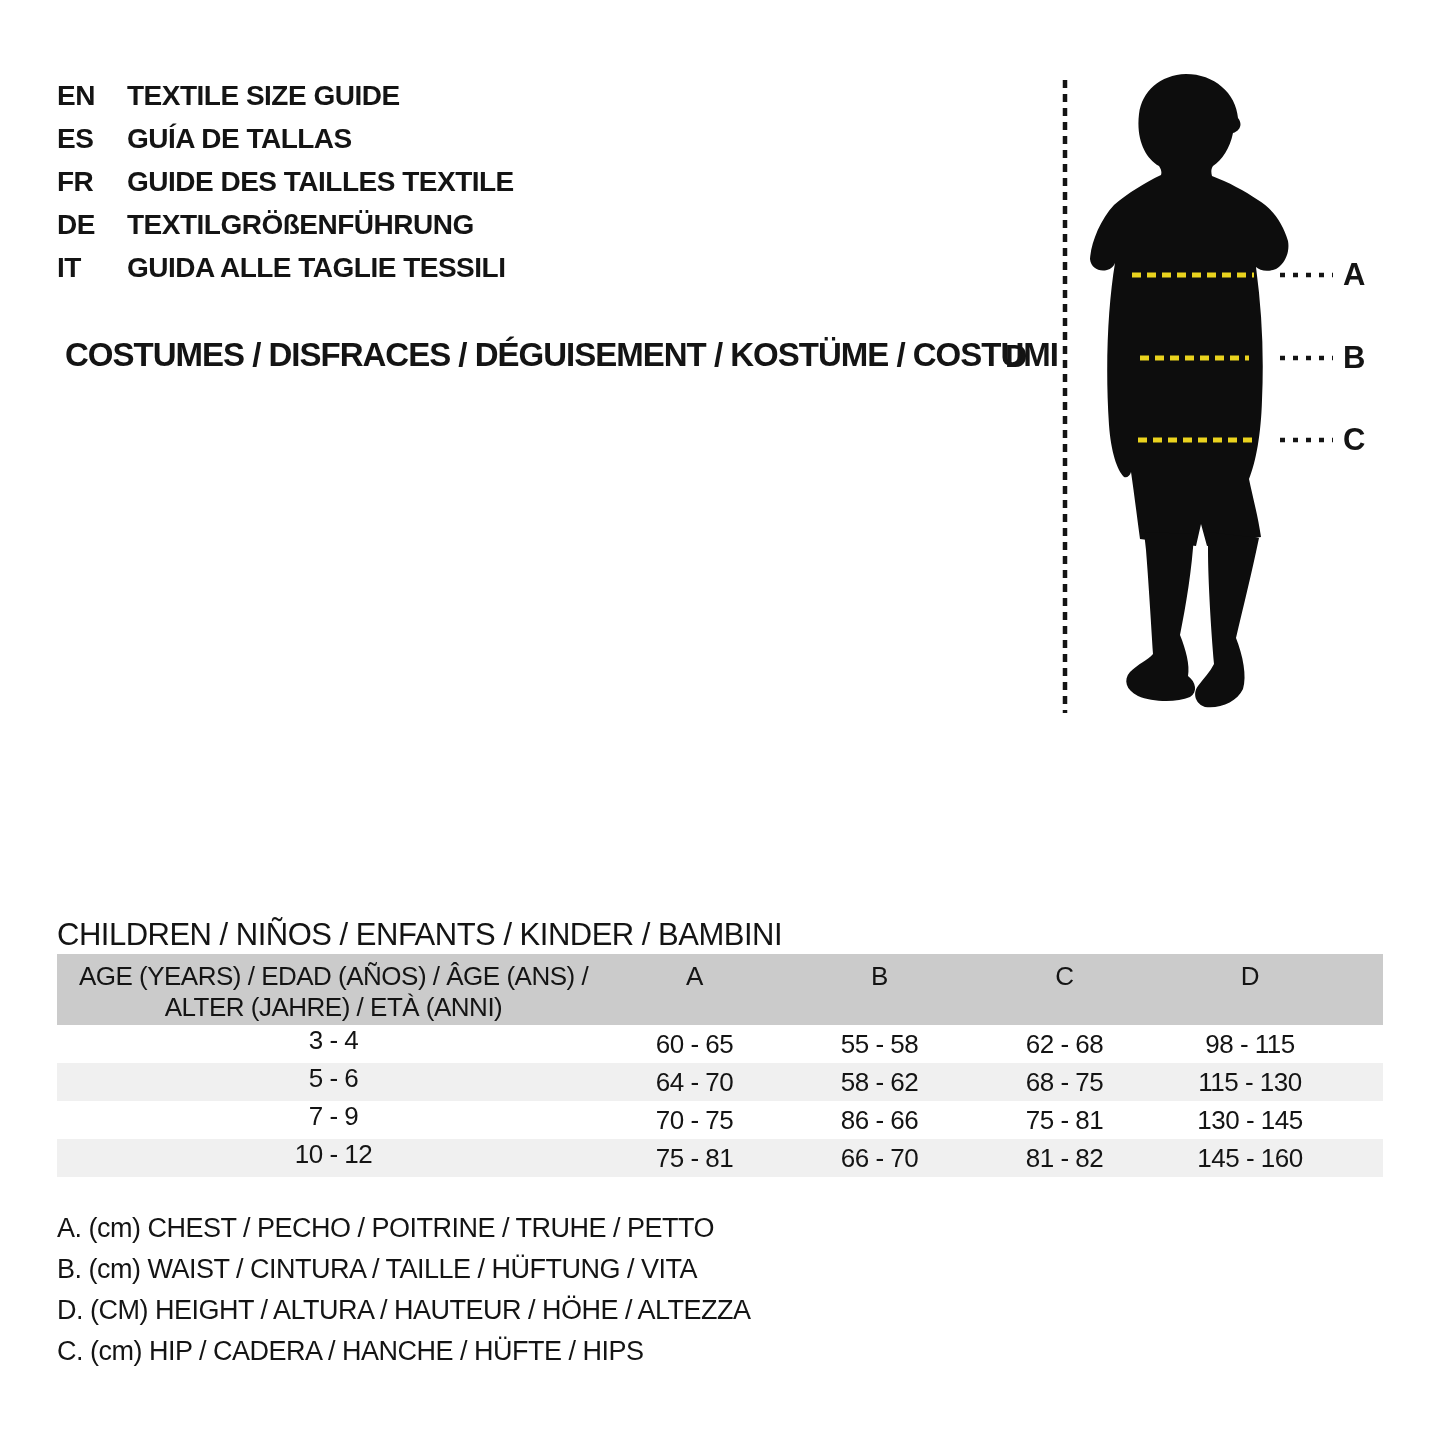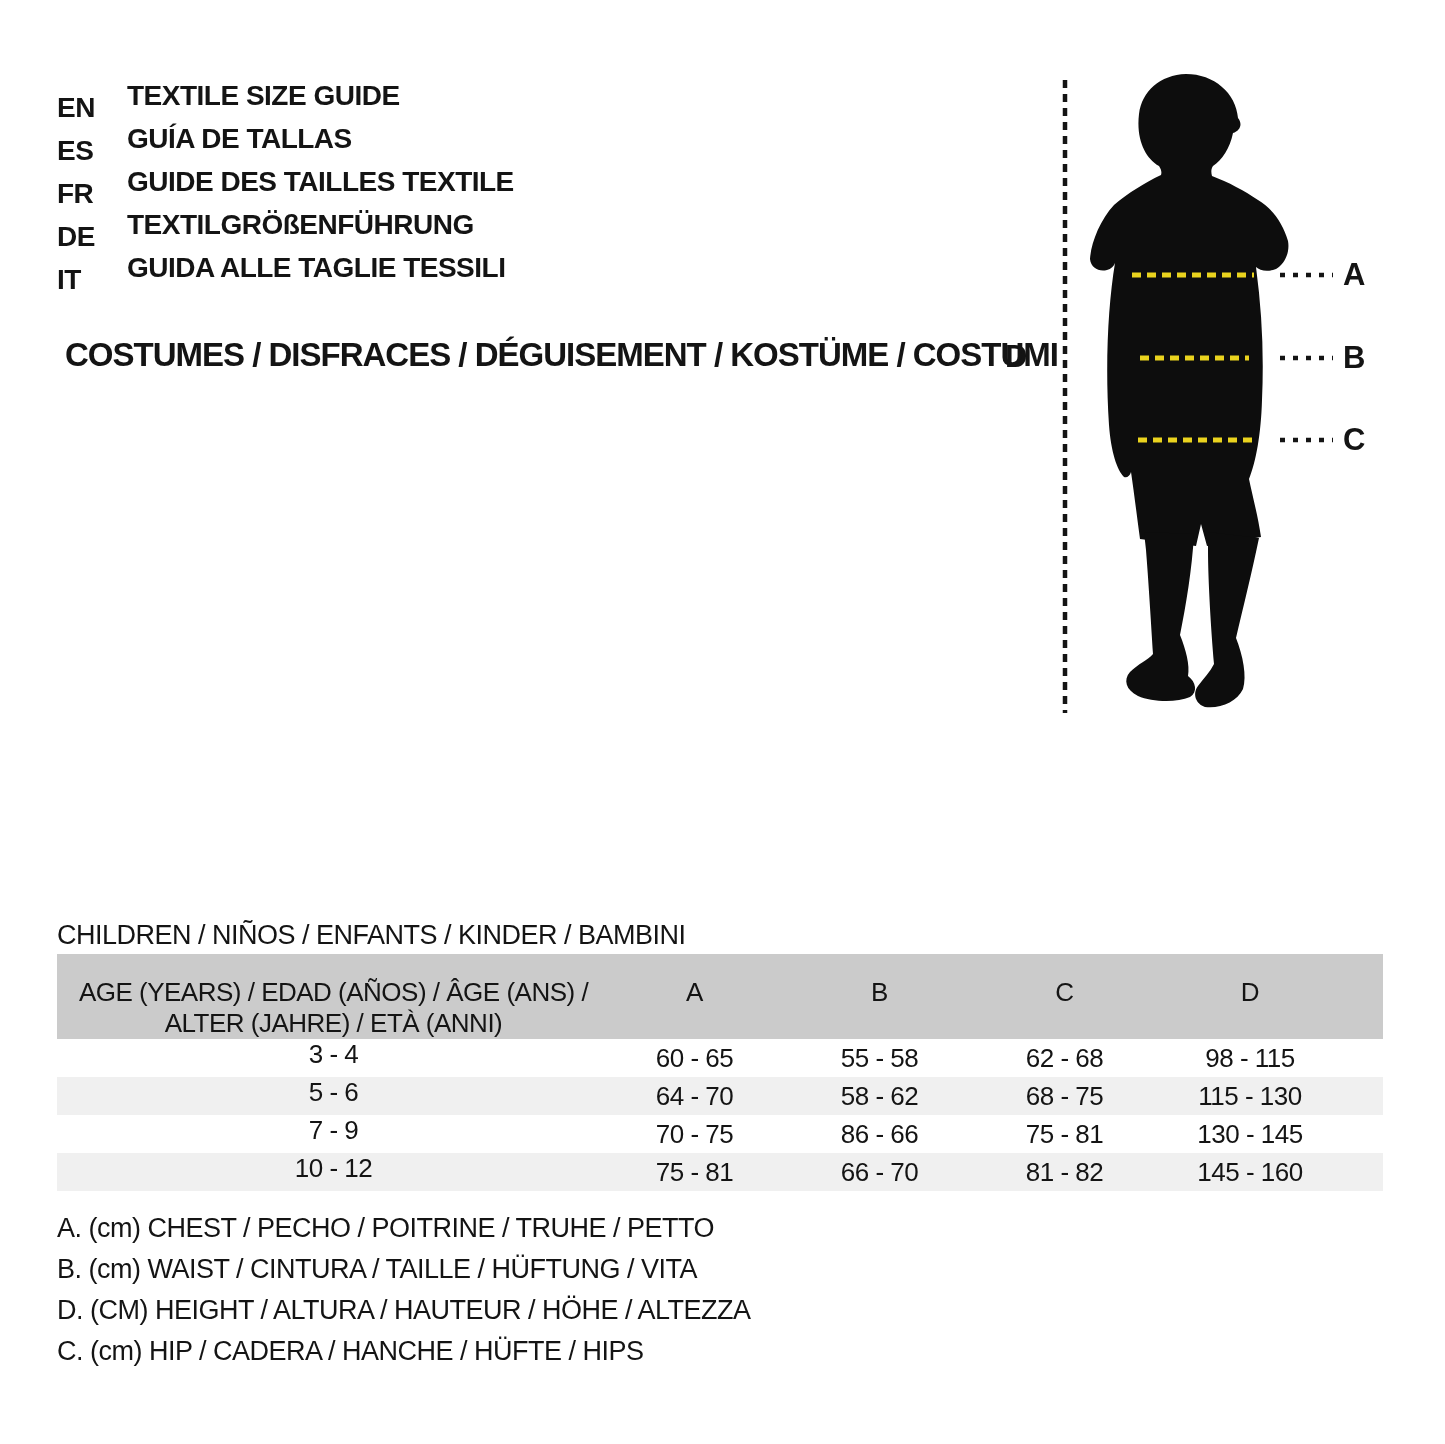--- a/index.html
+++ b/index.html
@@ -8,46 +8,46 @@
     width:1445px;height:1444px;
     background:#ffffff;
     font-family:"Liberation Sans", sans-serif;
     color:#141414;
     overflow:hidden;
   }
   
   .lang-list{position:absolute;left:57px;top:74px;}
   .lang-row{display:flex;height:43px;line-height:43px;
     font-size:28px;font-weight:700;letter-spacing:-0.5px;}
-  .lang-code{width:70px;flex:0 0 70px;margin-top:12px;}
+  .lang-code{width:70px;flex:0 0 70px;}
   
   .category-title{
     position:absolute;left:57px;top:330px;margin:8px;
     font-size:33px;font-weight:700;letter-spacing:-1px;line-height:34px;
   }
   
   .figure-svg{position:absolute;left:980px;top:60px;}
   .dim-label{
     position:absolute;font-size:31px;font-weight:700;line-height:34px;
     letter-spacing:-0.5px;
   }
   .dim-d{left:1005px;top:340px;}
   .dim-a{left:1343px;top:258px;}
   .dim-b{left:1343px;top:341px;}
   .dim-c{left:1343px;top:423px;}
   
   .table-section-title{
     position:absolute;left:57px;top:921px;margin:0;
-    font-size:27px;font-weight:400;letter-spacing:-0.5px;line-height:28px;
+    font-size:31px;font-weight:400;letter-spacing:-0.5px;line-height:28px;
   }
   .size-table{position:absolute;left:57px;top:954px;width:1326px;
     font-size:26px;letter-spacing:-0.5px;}
   .t-row{display:grid;grid-template-columns:545px 185px 185px 185px 1fr;}
   .t-header{background:var(--header-bg,#cbcbcb);min-height:71px;}
-  .t-header .t-cell{padding-top:23px;}
+  .t-header .t-cell{padding-top:7px;}
   .age-cell{padding-left:8px;line-height:31px;text-align:left;}
   .t-cell{text-align:center;}
   .t-cell.col-d{padding-right:40px;}
   .t-data{height:38px;line-height:38px;}
   .t-data:nth-child(odd){background:var(--stripe-bg,#f0f0f0);}
   
   .legend{position:absolute;left:57px;top:1208px;margin:0;padding:0;
     list-style:none;}
   .legend li{font-size:27px;line-height:41px;letter-spacing:-0.5px;}
 </style>

